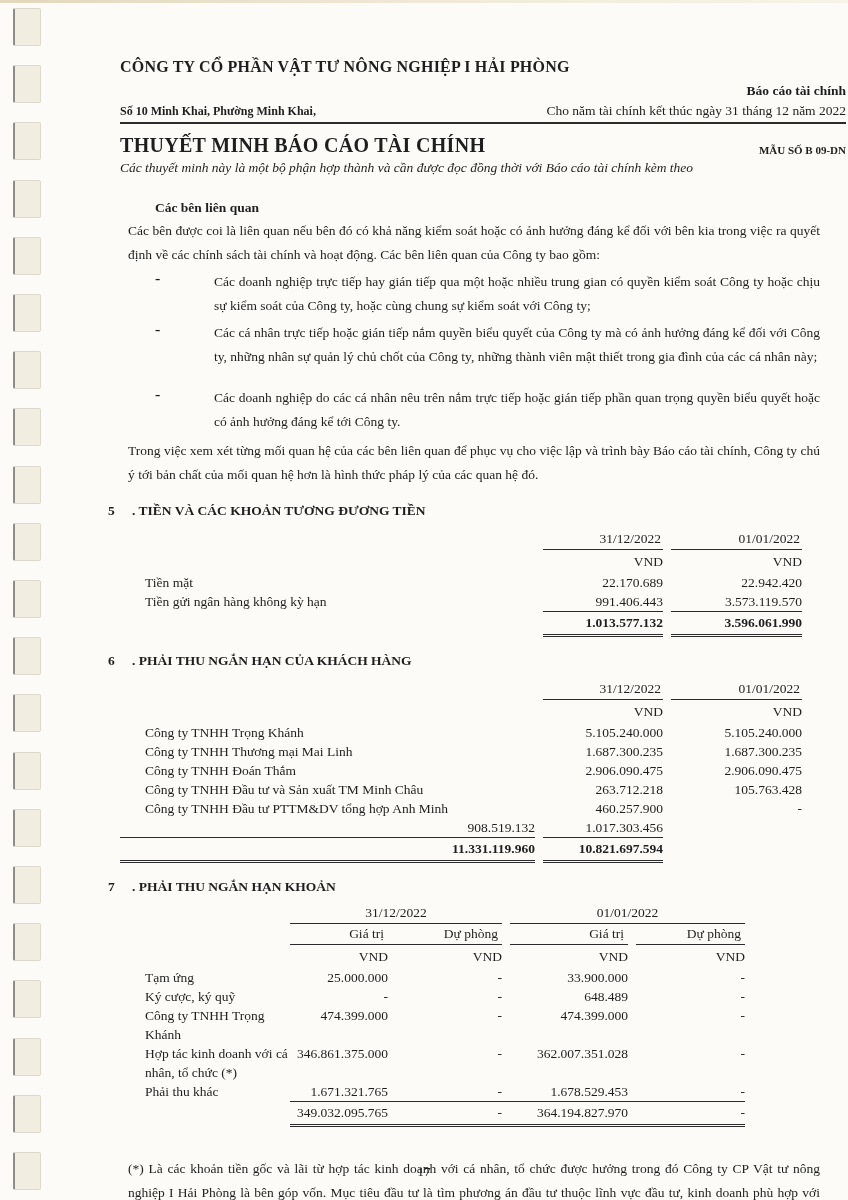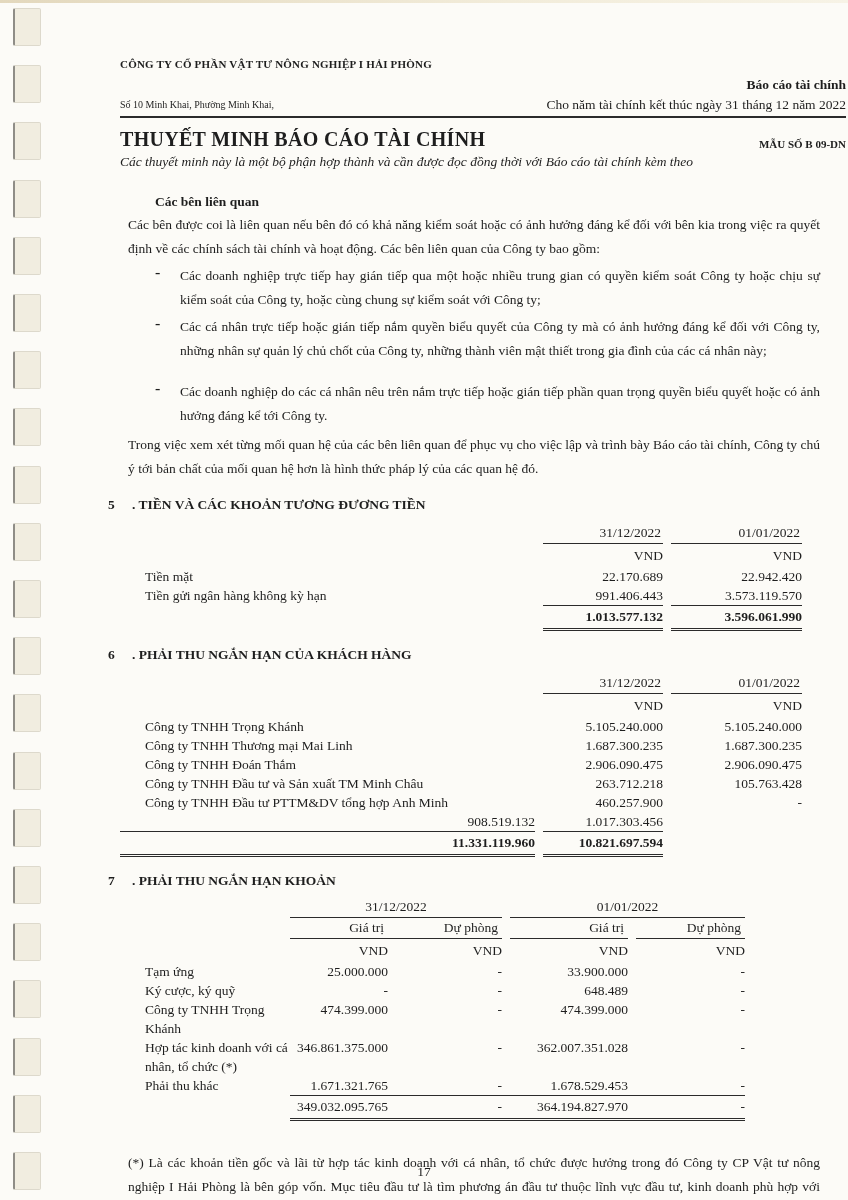--- a/index.html
+++ b/index.html
@@ -8,37 +8,37 @@
     background:#fcfbf7;color:#1e1e1e;
     font-family:"Liberation Serif","DejaVu Serif",serif;
   }
   .top-edge{position:absolute;top:0;left:0;right:0;height:3px;
     background:linear-gradient(90deg,#e3d8bd,#f2ecda 60%,#f7f3e6);}
   
   .hole{position:absolute;left:13px;width:25px;height:36px;
     background:#f1ede0;border:1px solid #ddd9cc;border-left:2px solid #8f8d87;
     border-radius:2px;}
   .content{position:absolute;left:120px;top:0;width:726px;}
-  .company{font-weight:bold;font-size:11px;letter-spacing:.2px;margin-top:58px;}
+  .company{font-weight:bold;font-size:16px;letter-spacing:.2px;margin-top:58px;}
   .hdr-row{display:flex;justify-content:space-between;align-items:flex-end;margin-top:5px;}
-  .addr{font-size:10px;line-height:20px;}
+  .addr{font-size:12px;line-height:20px;font-weight:bold;}
   .hdr-right{text-align:right;font-size:13.5px;line-height:20px;white-space:nowrap;}
   .report-label{font-weight:bold;}
   .header-rule{border-bottom:2px solid #2b2b2b;margin-top:1px;}
   .title-row{display:flex;justify-content:space-between;align-items:flex-start;margin-top:10px;}
   .page-title{font-size:20px;font-weight:bold;letter-spacing:.3px;}
   .form-no{font-size:11px;font-weight:bold;margin-top:10px;white-space:nowrap;}
   .subtitle{font-style:italic;font-size:13.5px;margin-top:3px;}
   p.doc, .bullet .btxt, .closing, .footnote{
     font-size:13.5px;line-height:24px;text-align:justify;}
   .rp-heading{font-weight:bold;font-size:13.5px;margin:24px 0 3px 35px;}
   .intro{margin:0 26px 0 8px;}
   .bullet{display:flex;margin:3px 26px 0 35px;}
   .bullet .dash{width:25px;flex-shrink:0;}
-  .bullet .btxt{flex:1;}
+  .bullet .btxt{flex:1;margin-left:34px;}
   .bullet.spaced{margin-top:17px;}
   .closing{margin:5px 26px 0 8px;}
   .sec-head{display:flex;font-weight:bold;font-size:13.5px;margin-top:16px;margin-left:-12px;}
   .sec-num{width:24px;flex-shrink:0;}
   
   .t2{display:grid;grid-template-columns:415px 120px 131px;column-gap:8px;width:682px;
       font-size:13.5px;line-height:19px;margin-top:10px;align-items:start;}
   .t2 .lbl{padding-left:25px;}
   .num{text-align:right;}
   .dhead{border-bottom:1.5px solid #2b2b2b;padding:0 2px 1px 0;}

